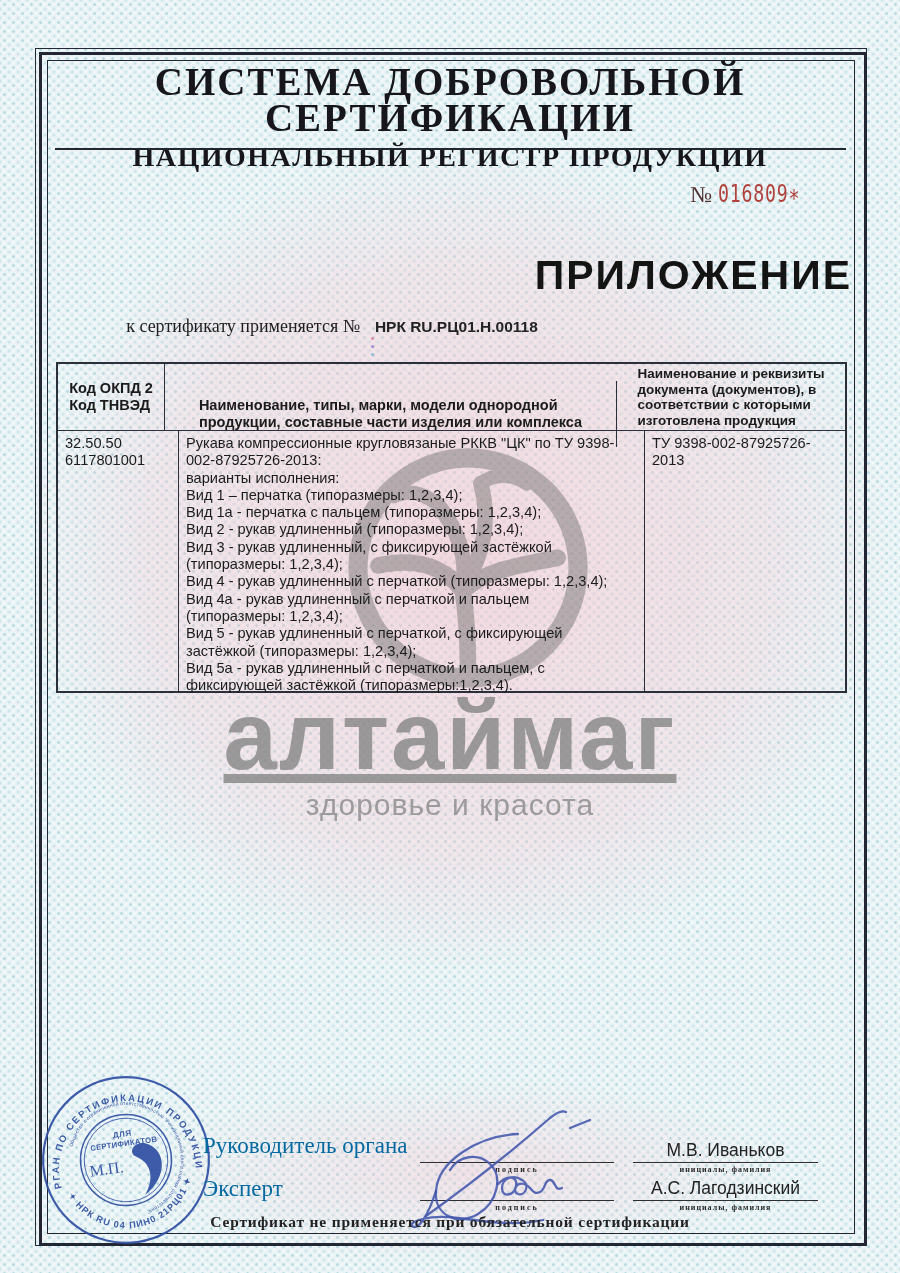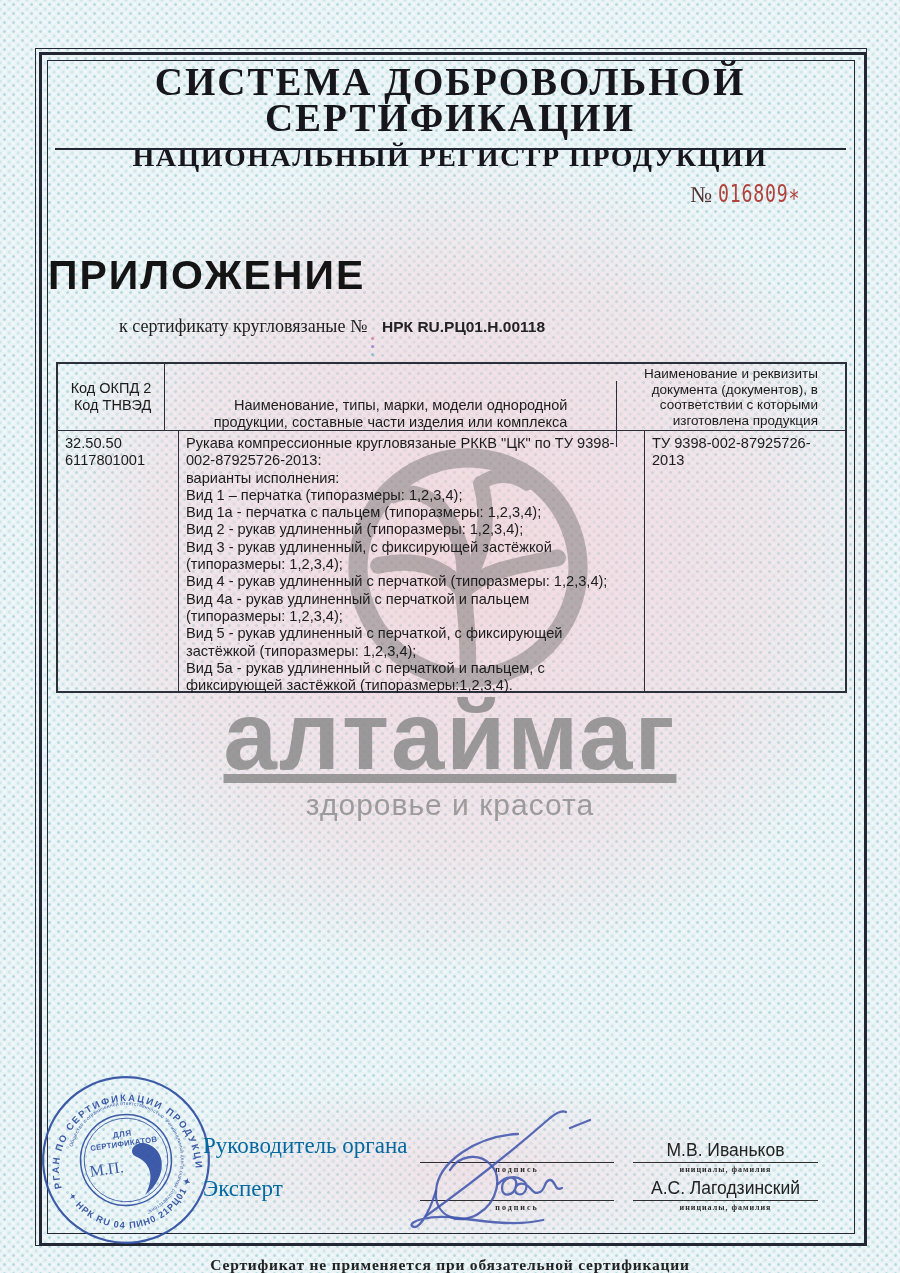--- a/index.html
+++ b/index.html
@@ -33,37 +33,37 @@
   
   .hdr{left:48px;top:64px;width:804px;text-align:center;font-family:"Liberation Serif",serif;font-weight:bold;color:#16161c;}
   .hdr-l1{font-size:39px;letter-spacing:2px;line-height:36px;}
   .hdr-l2{font-size:28px;letter-spacing:1.5px;line-height:33px;margin-top:4px;}
   .hdr-rule{left:55px;top:148px;width:791px;height:0;border-top:2px solid #232733;}
   
   .serial{left:690px;top:180px;display:flex;align-items:baseline;gap:6px;}
   .serial-prefix{font-family:"Liberation Serif",serif;font-size:23px;color:#503030;}
   .serial-number{font-family:"DejaVu Sans Mono",monospace;font-size:24px;color:#b0413b;transform:scaleX(0.76);transform-origin:left;letter-spacing:1px;}
   
-  .doc-title{left:48px;top:252px;width:804px;text-align:left;font-size:41px;font-weight:bold;letter-spacing:2px;color:#141414;}
+  .doc-title{left:48px;top:252px;width:804px;text-align:right;font-size:41px;font-weight:bold;letter-spacing:2px;color:#141414;}
   .cert-ref{left:48px;top:316px;width:804px;text-align:center;}
   .cert-ref-inner{display:inline-flex;align-items:baseline;gap:15px;transform:translateX(-118px);}
   .cert-label{font-family:"Liberation Serif",serif;font-size:18px;color:#1d1d1d;}
   .cert-value{font-size:15.5px;font-weight:bold;color:#222;}
   .artifact{left:371px;top:337px;width:5px;}
   .artifact i{display:block;width:3px;height:3px;border-radius:50%;margin-bottom:5px;opacity:.7;}
   
   .doc-table{left:56px;top:362px;width:787px;border:2px solid #2a2f3a;}
   .t-row{display:flex;}
   .t-row.hd{height:66px;border-bottom:1.5px solid #2a2f3a;}
   .t-row.bd{height:260px;}
   .c1{width:106px;border-right:1.5px solid #2a2f3a;}
   .c2{width:451px;border-right:1.5px solid #2a2f3a;}
   .c3{flex:1;}
-  .hd .cell{display:flex;align-items:center;justify-content:center;text-align:right;
-    font-weight:normal;white-space:pre-line;height:100%;}
+  .hd .cell{display:flex;align-items:center;justify-content:center;text-align:left;
+    font-weight:bold;white-space:pre-line;height:100%;}
   .hd .c1{font-size:14.5px;line-height:17px;}
   .hd .c2{font-size:14.5px;line-height:17px;margin-top:17px;}
   .hd .c3{font-size:13.5px;line-height:15.5px;}
   .bd .cell{padding:4px 7px;font-size:14.6px;line-height:17.3px;white-space:pre-line;text-align:left;}
   
   .wm-logo{left:340px;top:440px;width:256px;height:256px;opacity:0.45;}
   .wm-brand{left:48px;top:686px;width:804px;text-align:center;font-size:96px;font-weight:bold;letter-spacing:2px;color:#868686;opacity:.8;line-height:100px;text-decoration:underline;}
   .wm-tagline{left:48px;top:788px;width:804px;text-align:center;font-size:30px;color:#8f8f8f;opacity:.85;letter-spacing:1px;}
   
   .stamp{left:38px;top:1072px;width:176px;height:176px;transform:rotate(-8deg);opacity:.92;}
@@ -87,21 +87,21 @@
   .sig-cap-1{left:420px;top:1165px;width:194px;}
   .sig-cap-2{left:420px;top:1203px;width:194px;}
   .name-cap-1{left:633px;top:1165px;width:185px;letter-spacing:1px;}
   .name-cap-2{left:633px;top:1203px;width:185px;letter-spacing:1px;}
   .pname{font-size:17.5px;color:#222;text-align:center;width:185px;left:633px;}
   .pname-1{top:1140px;}
   .pname-2{top:1178px;}
   .scribble{left:398px;top:1076px;width:214px;height:168px;}
   .scribble path{fill:none;stroke:#4256ad;stroke-width:2.3;stroke-linecap:round;opacity:.88;}
   
-  .footer-note{left:48px;top:1256px;width:804px;text-align:center;font-family:"Liberation Serif",serif;font-weight:bold;font-size:15.5px;letter-spacing:.8px;color:#222;}
+  .footer-note{left:48px;top:1213px;width:804px;text-align:center;font-family:"Liberation Serif",serif;font-weight:bold;font-size:15.5px;letter-spacing:.8px;color:#222;}
 </style>
 </head>
 <body>
 
 <div class="abs guilloche"></div>
 <div class="abs tint"></div>
 
 <div class="abs frame frame-outer"></div>
 <div class="abs frame frame-mid"></div>
 <div class="abs frame frame-inner"></div>
@@ -127,21 +127,21 @@
 
 <div class="abs serial">
   <span class="serial-prefix">№</span>
   <span class="serial-number">016809∗</span>
 </div>
 
 <div class="abs doc-title">ПРИЛОЖЕНИЕ</div>
 
 <div class="abs cert-ref">
   <span class="cert-ref-inner">
-    <span class="cert-label">к сертификату кругловязаные №</span>
+    <span class="cert-label">к сертификату применяется №</span>
     <span class="cert-value">НРК RU.РЦ01.Н.00118</span>
   </span>
 </div>
 
 <div class="abs artifact">
   <i style="background:#d66a8a"></i>
     <i style="background:#8a6ad6"></i>
     <i style="background:#6ab0d6"></i>
 </div>
 

